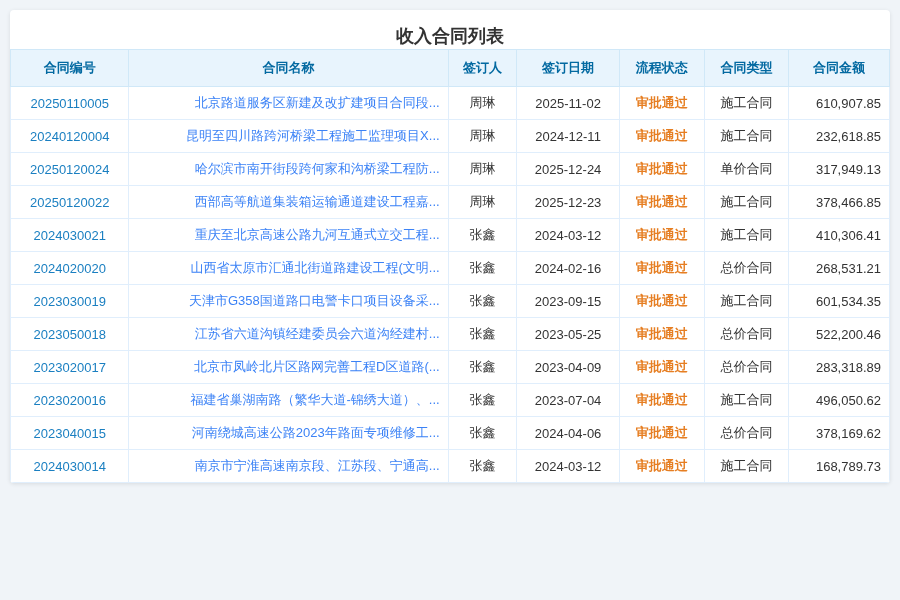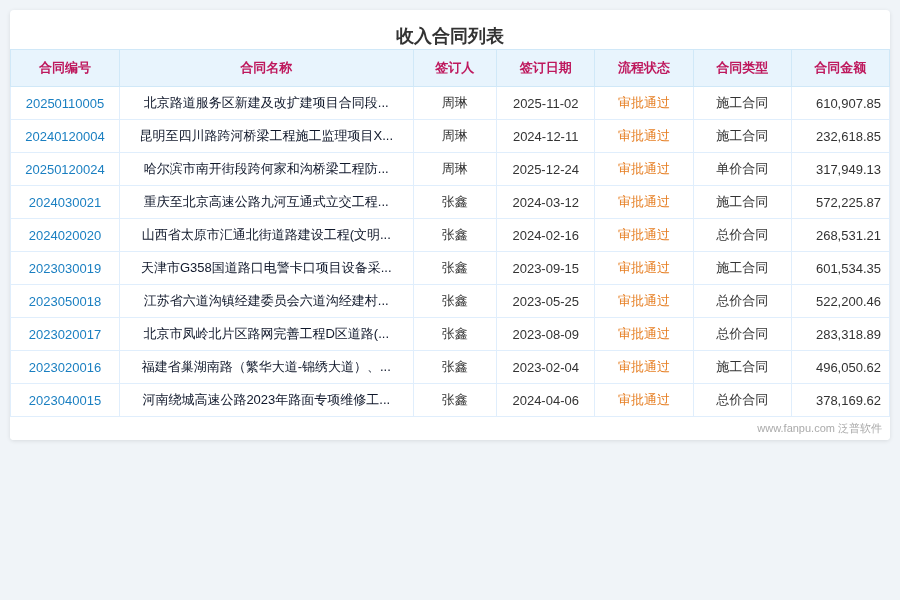--- a/index.html
+++ b/index.html
@@ -32,54 +32,54 @@
     }
     table {
       width: 100%;
       border-collapse: collapse;
       font-size: 13px;
     }
     thead tr {
       background: #e8f4fd;
     }
     thead th {
-      padding: 9px 17px;
-      color: #be185d;
+      padding: 9px 8px;
+      color: #0369a1;
       font-weight: bold;
       border: 1px solid #d0e8f8;
       text-align: center;
       white-space: nowrap;
     }
     tbody tr {
       background: #fff;
     }
     tbody td {
       padding: 7px 8px;
       border: 1px solid #e0eefc;
       text-align: center;
       color: #333;
       white-space: nowrap;
     }
     tbody td.col-name {
-      text-align: center;
+      text-align: right;
       max-width: 260px;
       overflow: hidden;
       text-overflow: ellipsis;
       white-space: nowrap;
-      color: #0f172a;
+      color: #3b82f6;
       cursor: pointer;
     }
     tbody td.col-id {
       color: #1a7fc1;
       cursor: pointer;
       margin-top: 10px;
     }
     .status-badge {
       color: #e67e22;
-      font-weight: normal;
+      font-weight: bold;
     }
     .amount {
       text-align: right;
     }
     .watermark {
       text-align: right;
       font-size: 11px;
       color: #aaa;
       padding: 4px 8px 4px 0;
       background: #fff;
@@ -124,27 +124,36 @@
         <tr>
           <td class="col-id">20250120024</td>
           <td class="col-name" title="哈尔滨市南开街段跨何家和沟桥梁工程防...">哈尔滨市南开街段跨何家和沟桥梁工程防...</td>
           <td>周琳</td>
           <td>2025-12-24</td>
           <td><span class="status-badge">审批通过</span></td>
           <td>单价合同</td>
           <td class="amount">317,949.13</td>
         </tr>
         <tr>
+          <td class="col-id">20250120022</td>
+          <td class="col-name" title="西部高等航道集装箱运输通道建设工程嘉...">西部高等航道集装箱运输通道建设工程嘉...</td>
+          <td>周琳</td>
+          <td>2025-12-23</td>
+          <td><span class="status-badge">审批通过</span></td>
+          <td>施工合同</td>
+          <td class="amount">378,466.85</td>
+        </tr>
+        <tr>
           <td class="col-id">2024030021</td>
           <td class="col-name" title="重庆至北京高速公路九河互通式立交工程...">重庆至北京高速公路九河互通式立交工程...</td>
           <td>张鑫</td>
           <td>2024-03-12</td>
           <td><span class="status-badge">审批通过</span></td>
           <td>施工合同</td>
-          <td class="amount">572,225.87</td>
+          <td class="amount">410,306.41</td>
         </tr>
         <tr>
           <td class="col-id">2024020020</td>
           <td class="col-name" title="山西省太原市汇通北街道路建设工程(文明...">山西省太原市汇通北街道路建设工程(文明...</td>
           <td>张鑫</td>
           <td>2024-02-16</td>
           <td><span class="status-badge">审批通过</span></td>
           <td>总价合同</td>
           <td class="amount">268,531.21</td>
         </tr>
@@ -163,41 +172,47 @@
           <td>张鑫</td>
           <td>2023-05-25</td>
           <td><span class="status-badge">审批通过</span></td>
           <td>总价合同</td>
           <td class="amount">522,200.46</td>
         </tr>
         <tr>
           <td class="col-id">2023020017</td>
           <td class="col-name" title="北京市凤岭北片区路网完善工程D区道路(...">北京市凤岭北片区路网完善工程D区道路(...</td>
           <td>张鑫</td>
-          <td>2023-08-09</td>
+          <td>2023-04-09</td>
           <td><span class="status-badge">审批通过</span></td>
           <td>总价合同</td>
           <td class="amount">283,318.89</td>
         </tr>
         <tr>
           <td class="col-id">2023020016</td>
           <td class="col-name" title="福建省巢湖南路（繁华大道-锦绣大道）、...">福建省巢湖南路（繁华大道-锦绣大道）、...</td>
           <td>张鑫</td>
-          <td>2023-02-04</td>
+          <td>2023-07-04</td>
           <td><span class="status-badge">审批通过</span></td>
           <td>施工合同</td>
           <td class="amount">496,050.62</td>
         </tr>
         <tr>
           <td class="col-id">2023040015</td>
           <td class="col-name" title="河南绕城高速公路2023年路面专项维修工...">河南绕城高速公路2023年路面专项维修工...</td>
           <td>张鑫</td>
           <td>2024-04-06</td>
           <td><span class="status-badge">审批通过</span></td>
           <td>总价合同</td>
           <td class="amount">378,169.62</td>
         </tr>
+        <tr>
+          <td class="col-id">2024030014</td>
+          <td class="col-name" title="南京市宁淮高速南京段、江苏段、宁通高...">南京市宁淮高速南京段、江苏段、宁通高...</td>
+          <td>张鑫</td>
+          <td>2024-03-12</td>
+          <td><span class="status-badge">审批通过</span></td>
+          <td>施工合同</td>
+          <td class="amount">168,789.73</td>
+        </tr>
       </tbody>
   </table>
-  <div class="watermark">
-    <span>www.fanpu.com 泛普软件</span>
-  </div>
 </div>
 
 </body></html>

